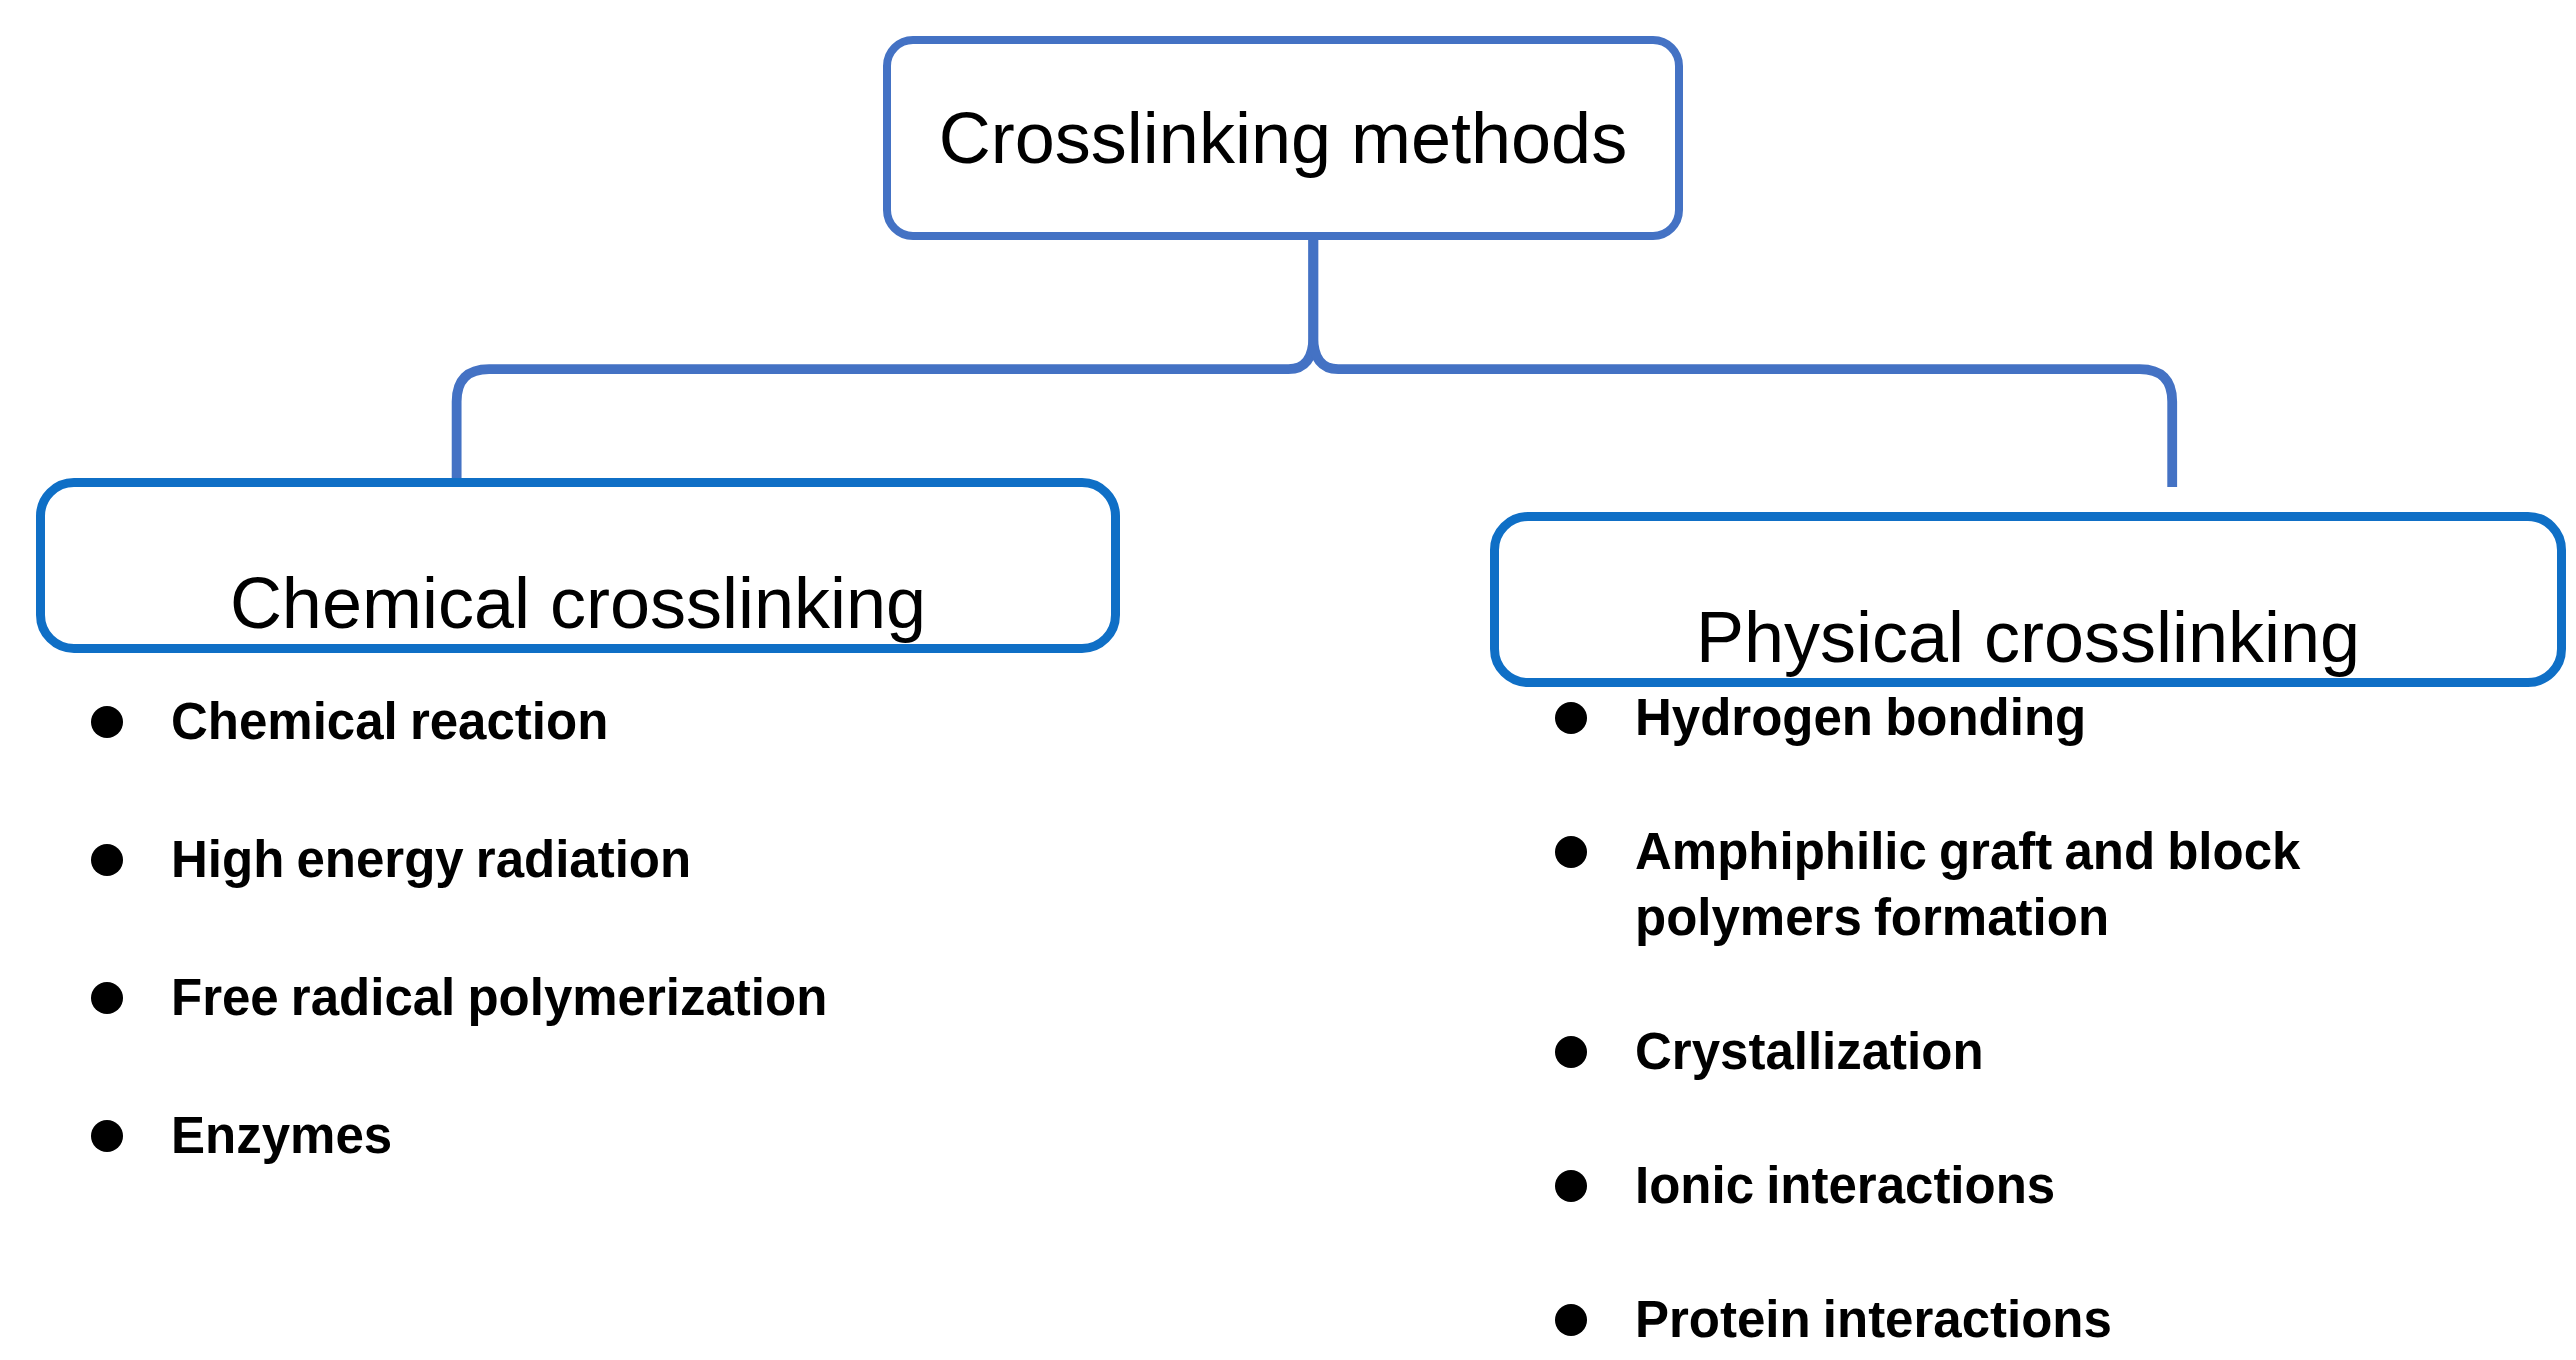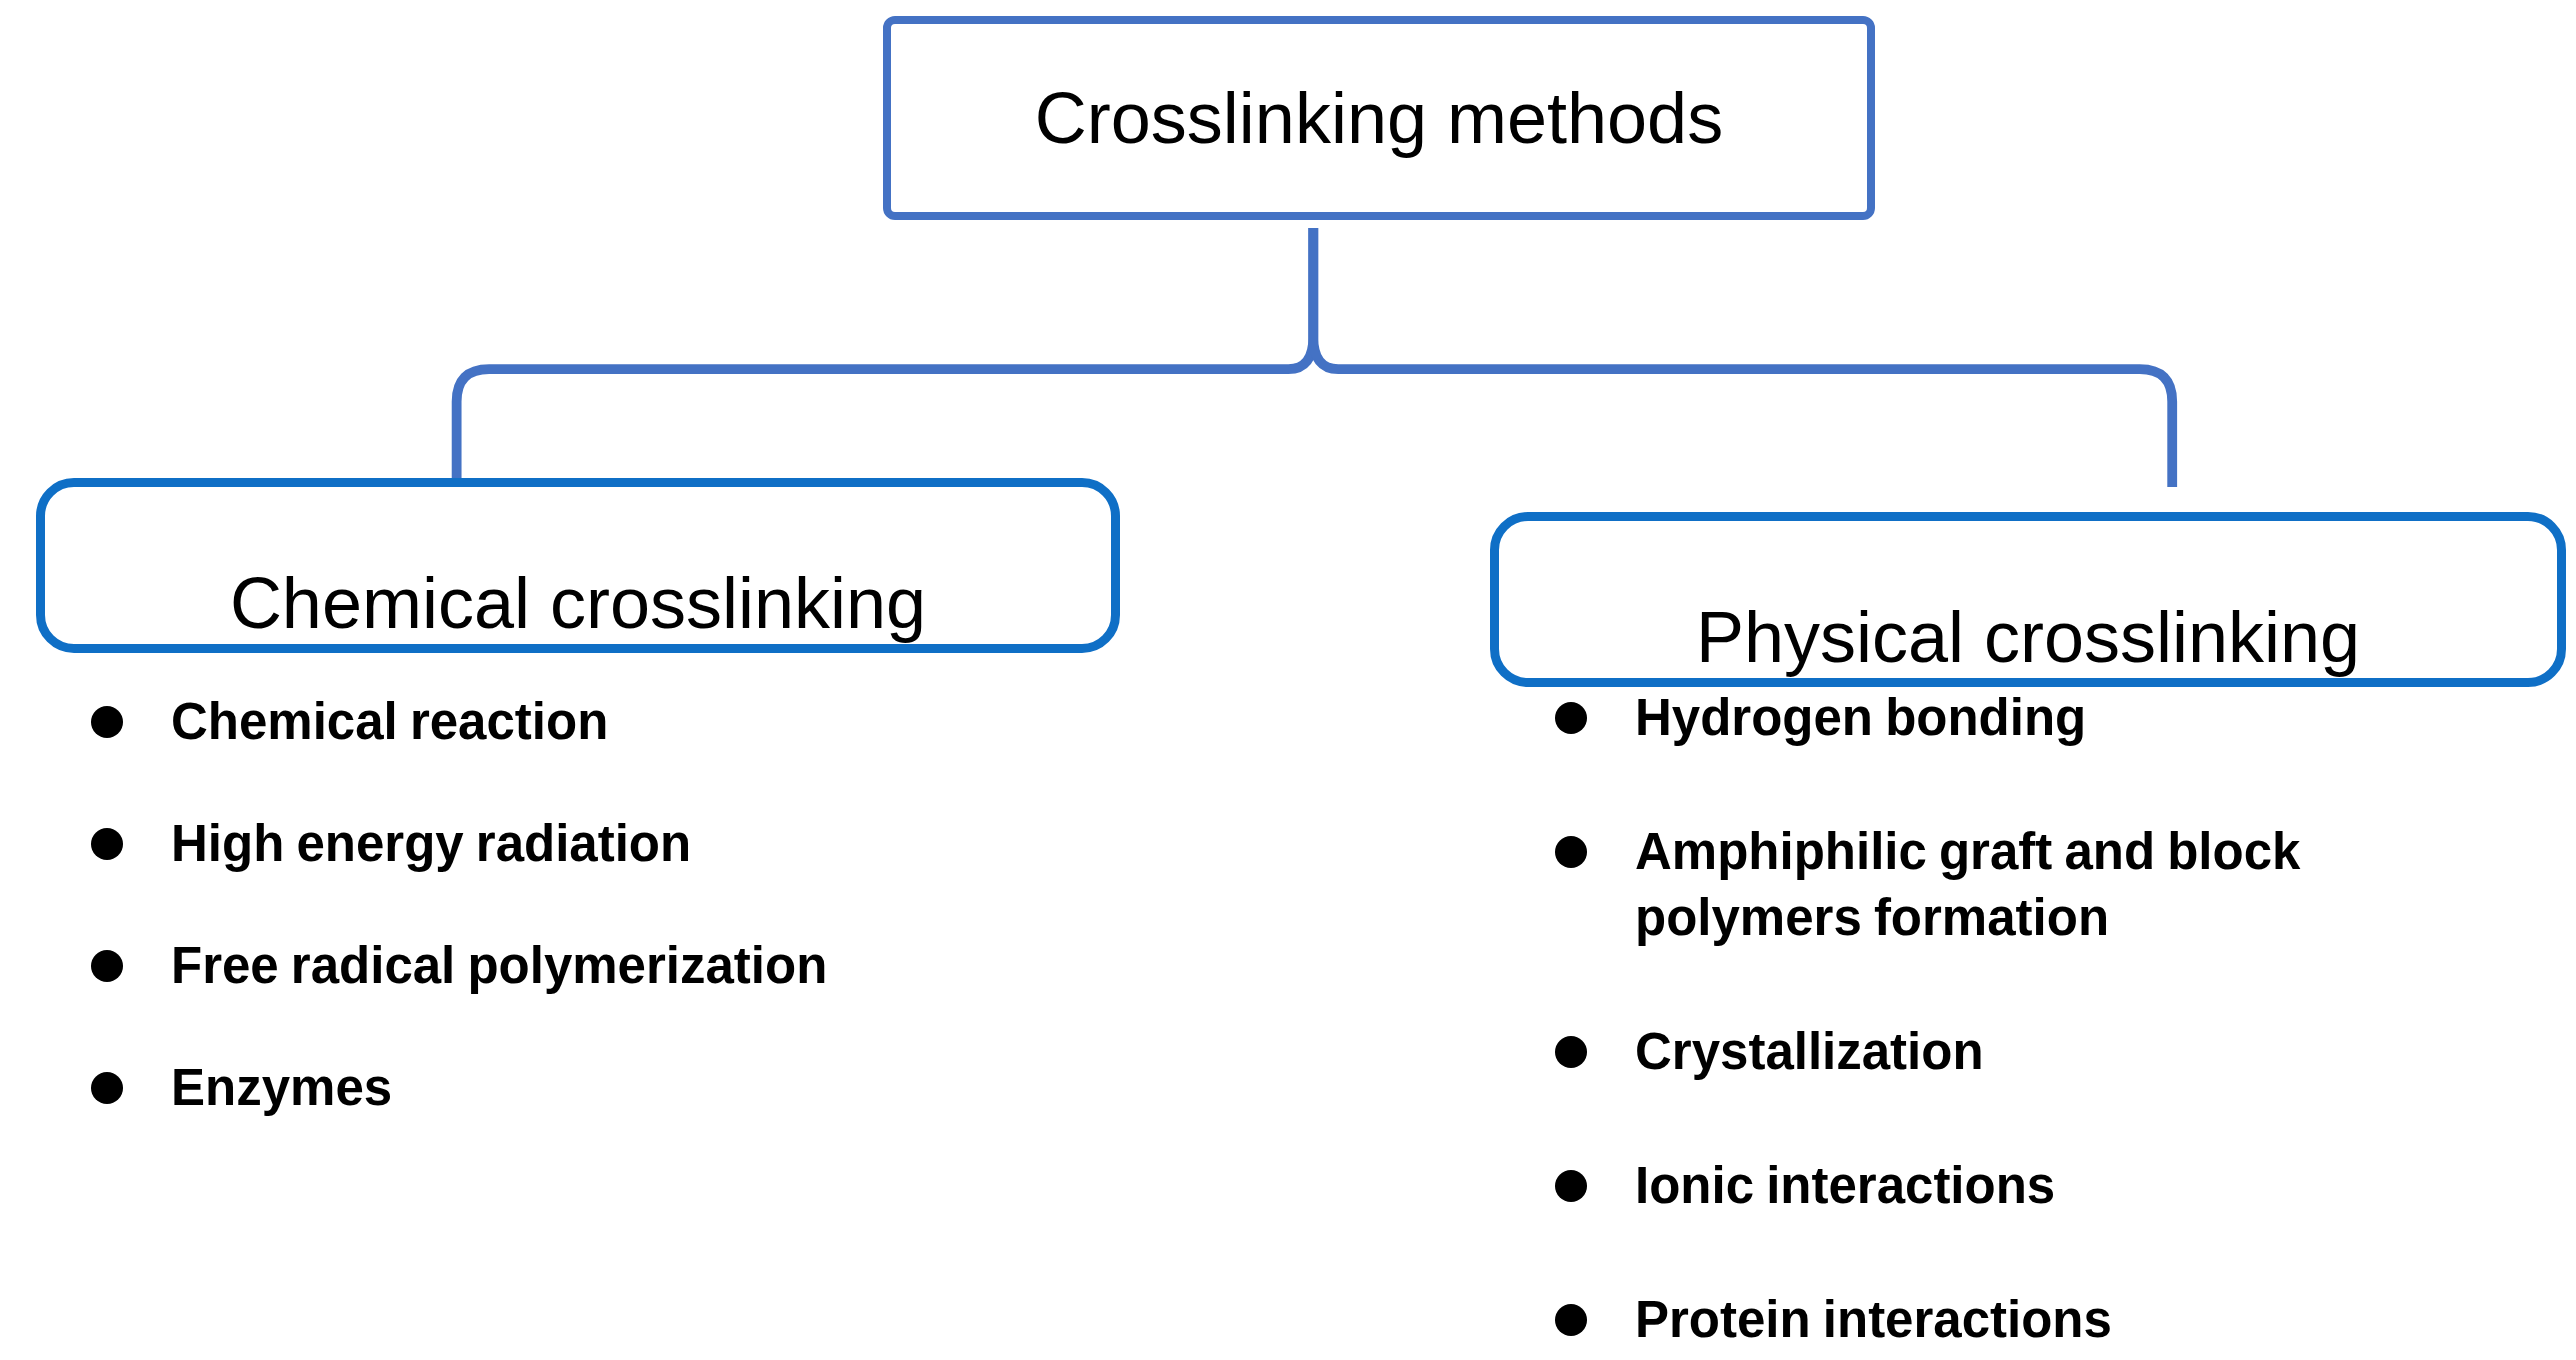--- a/index.html
+++ b/index.html
@@ -38,25 +38,25 @@
     justify-content: center;
     text-align: center;
   }
   .node-label {
     font-size: 72px;
     font-weight: 400;
     white-space: nowrap;
   }
   .root {
     left: 883px;
-    top: 16px;
-    width: 992px;
+    top: 36px;
+    width: 800px;
     height: 204px;
     border: 8.3px solid var(--root-border, #4472C4);
-    border-radius: 12px;
+    border-radius: 30px;
   }
   .branch {
     top: 478px;
     height: 175px;
     border: 9.8px solid var(--branch-border, #0F6FC6);
     border-radius: 38px;
     align-items: flex-end;
   }
   .branch.chemical {
     left: 36px;
@@ -71,21 +71,21 @@
     position: absolute;
     margin: 0;
     padding: 0;
     list-style: none;
     display: flex;
     flex-direction: column;
   }
   ul.left-list {
     left: 91px;
     top: 689px;
-    row-gap: 56px;
+    row-gap: 72px;
     justify-content: space-between;
   }
   ul.right-list {
     left: 1555px;
     top: 685px;
     row-gap: 68px;
   }
   ul.blist li {
     display: flex;
     align-items: flex-start;

